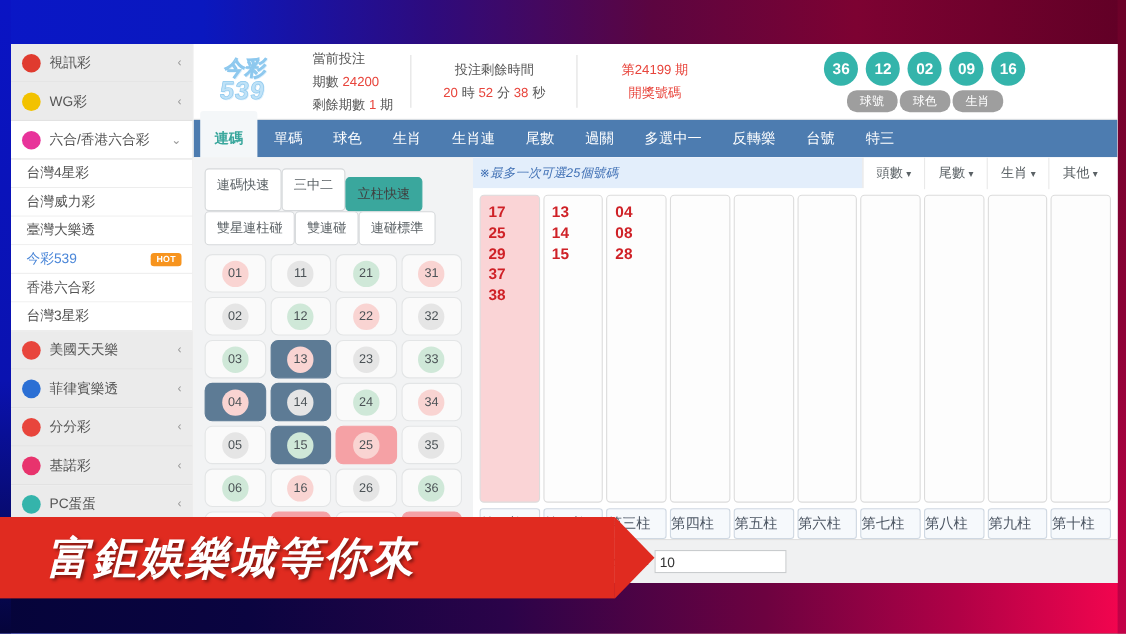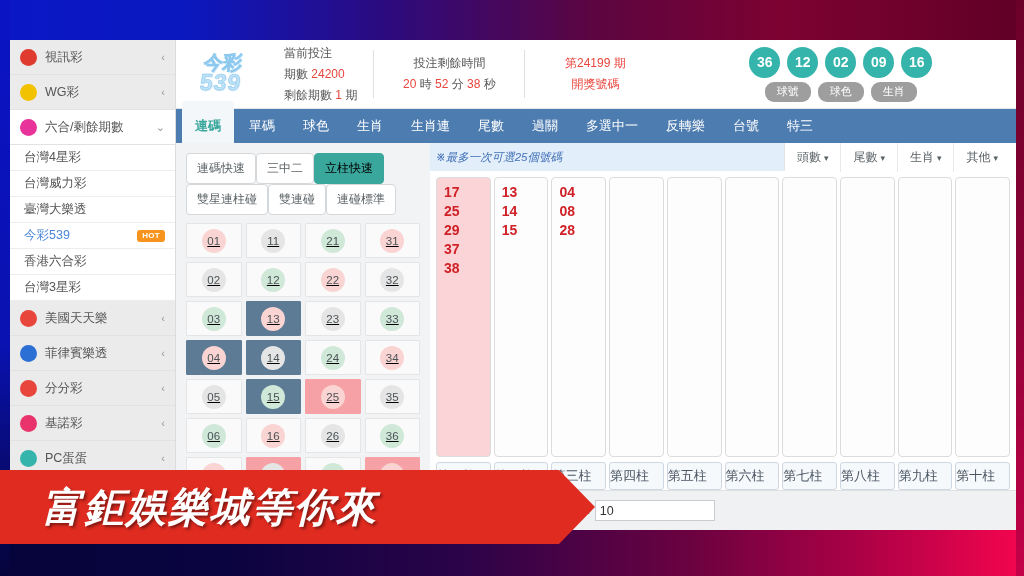--- a/index.html
+++ b/index.html
@@ -107,21 +107,21 @@
   .hdr-cell.c2 { width: 150px; text-align: center; align-items: center;}
   .hdr-cell.c3 { width: 140px; text-align: center; align-items: center;}
   .balls-cell { flex: 1; display: flex; flex-direction: column; align-items: center; justify-content: center; }
   .balls { display: flex; gap: 7px; margin-bottom: 4px; }
   .ball {
     width: 31px; height: 31px; border-radius: 50%;
     background: #34b4ab; color: #fff;
     display: flex; align-items: center; justify-content: center;
     font-size: 14px; font-weight: bold;
   }
-  .ball-tabs { display: flex; gap: 7px; }
+  .ball-tabs { display: flex; gap: 2px; }
   .ball-tab {
     background: #9e9e9e; color: #fff; font-size: 11px;
     padding: 2.5px 12px; border-radius: 9px;
   }
 
   
   .navbar {
     height: 34px; background: #4d7cb0; display: flex; align-items: center;
     padding: 0 6px; gap: 2px;
   }
@@ -133,30 +133,30 @@
 
   
   .content { flex: 1; display: flex; overflow: hidden; background: #f5f6f7; }
 
   .left-pane { width: 254px; min-width: 254px; display: flex; flex-direction: column; background: #f2f3f4; }
   .btnrow { display: flex; flex-wrap: wrap; padding: 10px 8px 6px 10px; }
   .pbtn {
     border: 1px solid #d5d8da; background: #fff; color: #5a6165;
     font-size: 12px; border-radius: 4px; padding: 6px 10px; white-space: nowrap;
   }
-  .pbtn.on { background: #3aa79d; border-color: #3aa79d; color: #000000; }
+  .pbtn.on { background: #3aa79d; border-color: #3aa79d; color: #404040; margin-top: 8px; }
 
   .grid {
     padding: 2px 10px 0 10px; display: grid;
     grid-template-columns: repeat(4, 1fr);
     gap: 4px; overflow: hidden;
   }
   .cell {
-    height: 35px; background: #fafafa; border: 1px solid #e3e5e6; border-radius: 1px;
-    display: flex; align-items: center; justify-content: center; text-decoration: underline;
+    height: 35px; background: #fafafa; border: 1px solid #e3e5e6; border-radius: 7px;
+    display: flex; align-items: center; justify-content: center;
   }
   .cell.sel { background: #5d7b95; border-color: #5d7b95; }
   .cell.hl { background: #f5a1a5; border-color: #f5a1a5; }
   .num {
     width: 24px; height: 24px; border-radius: 50%;
     display: flex; align-items: center; justify-content: center;
     font-size: 11.5px; color: #4b5256;
   }
   .num.r { background: #f9d4d2; }
   .num.b { background: #e5e5e5; }
@@ -238,21 +238,21 @@
         </div>
         <div class="side-row">
           <span class="ic" style="background:#f2c200"></span>
           <span class="lbl">WG彩</span>
           <span class="arw">‹</span>
         </div>
       </div>
     <div id="side-exp">
         <div class="side-row expanded">
           <span class="ic" style="background:#e8339a"></span>
-          <span class="lbl">六合/剩餘期數</span>
+          <span class="lbl">六合/香港六合彩</span>
           <span class="arw">⌄</span>
         </div>
       </div>
     <div id="side-sub">
         <div class="sub-row">
           <span class="sublbl">台灣4星彩</span>
         </div>
         <div class="sub-row">
           <span class="sublbl">台灣威力彩</span>
         </div>

